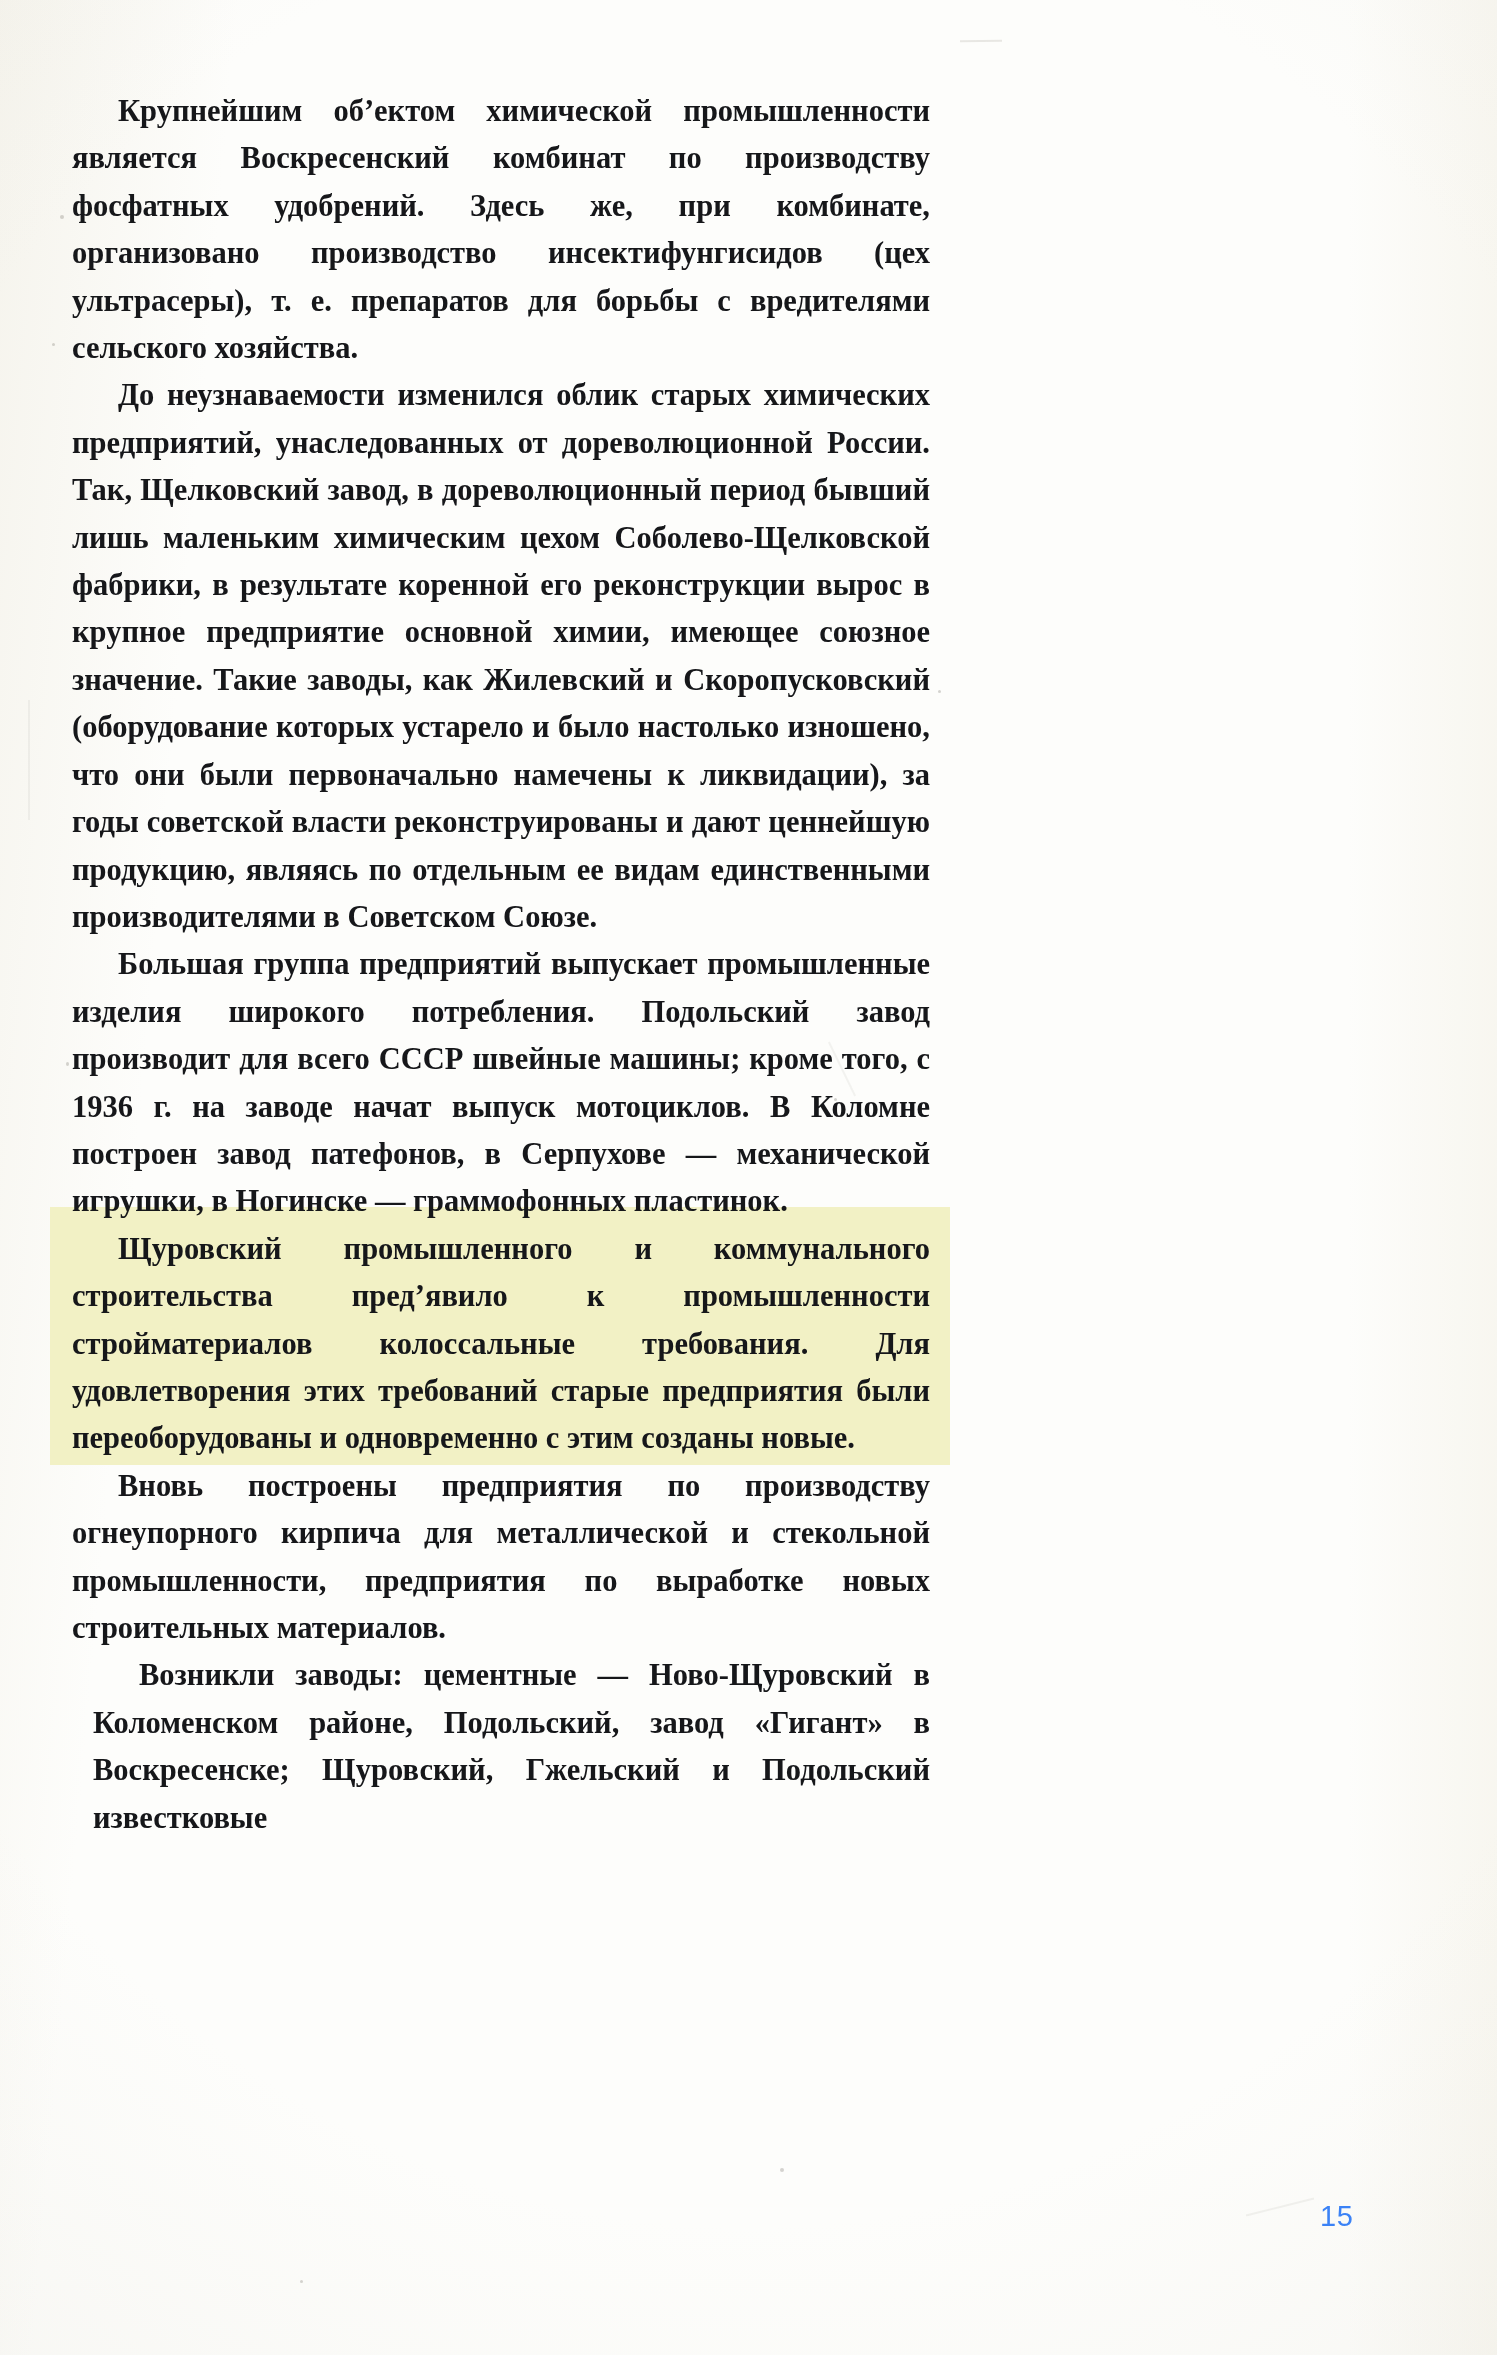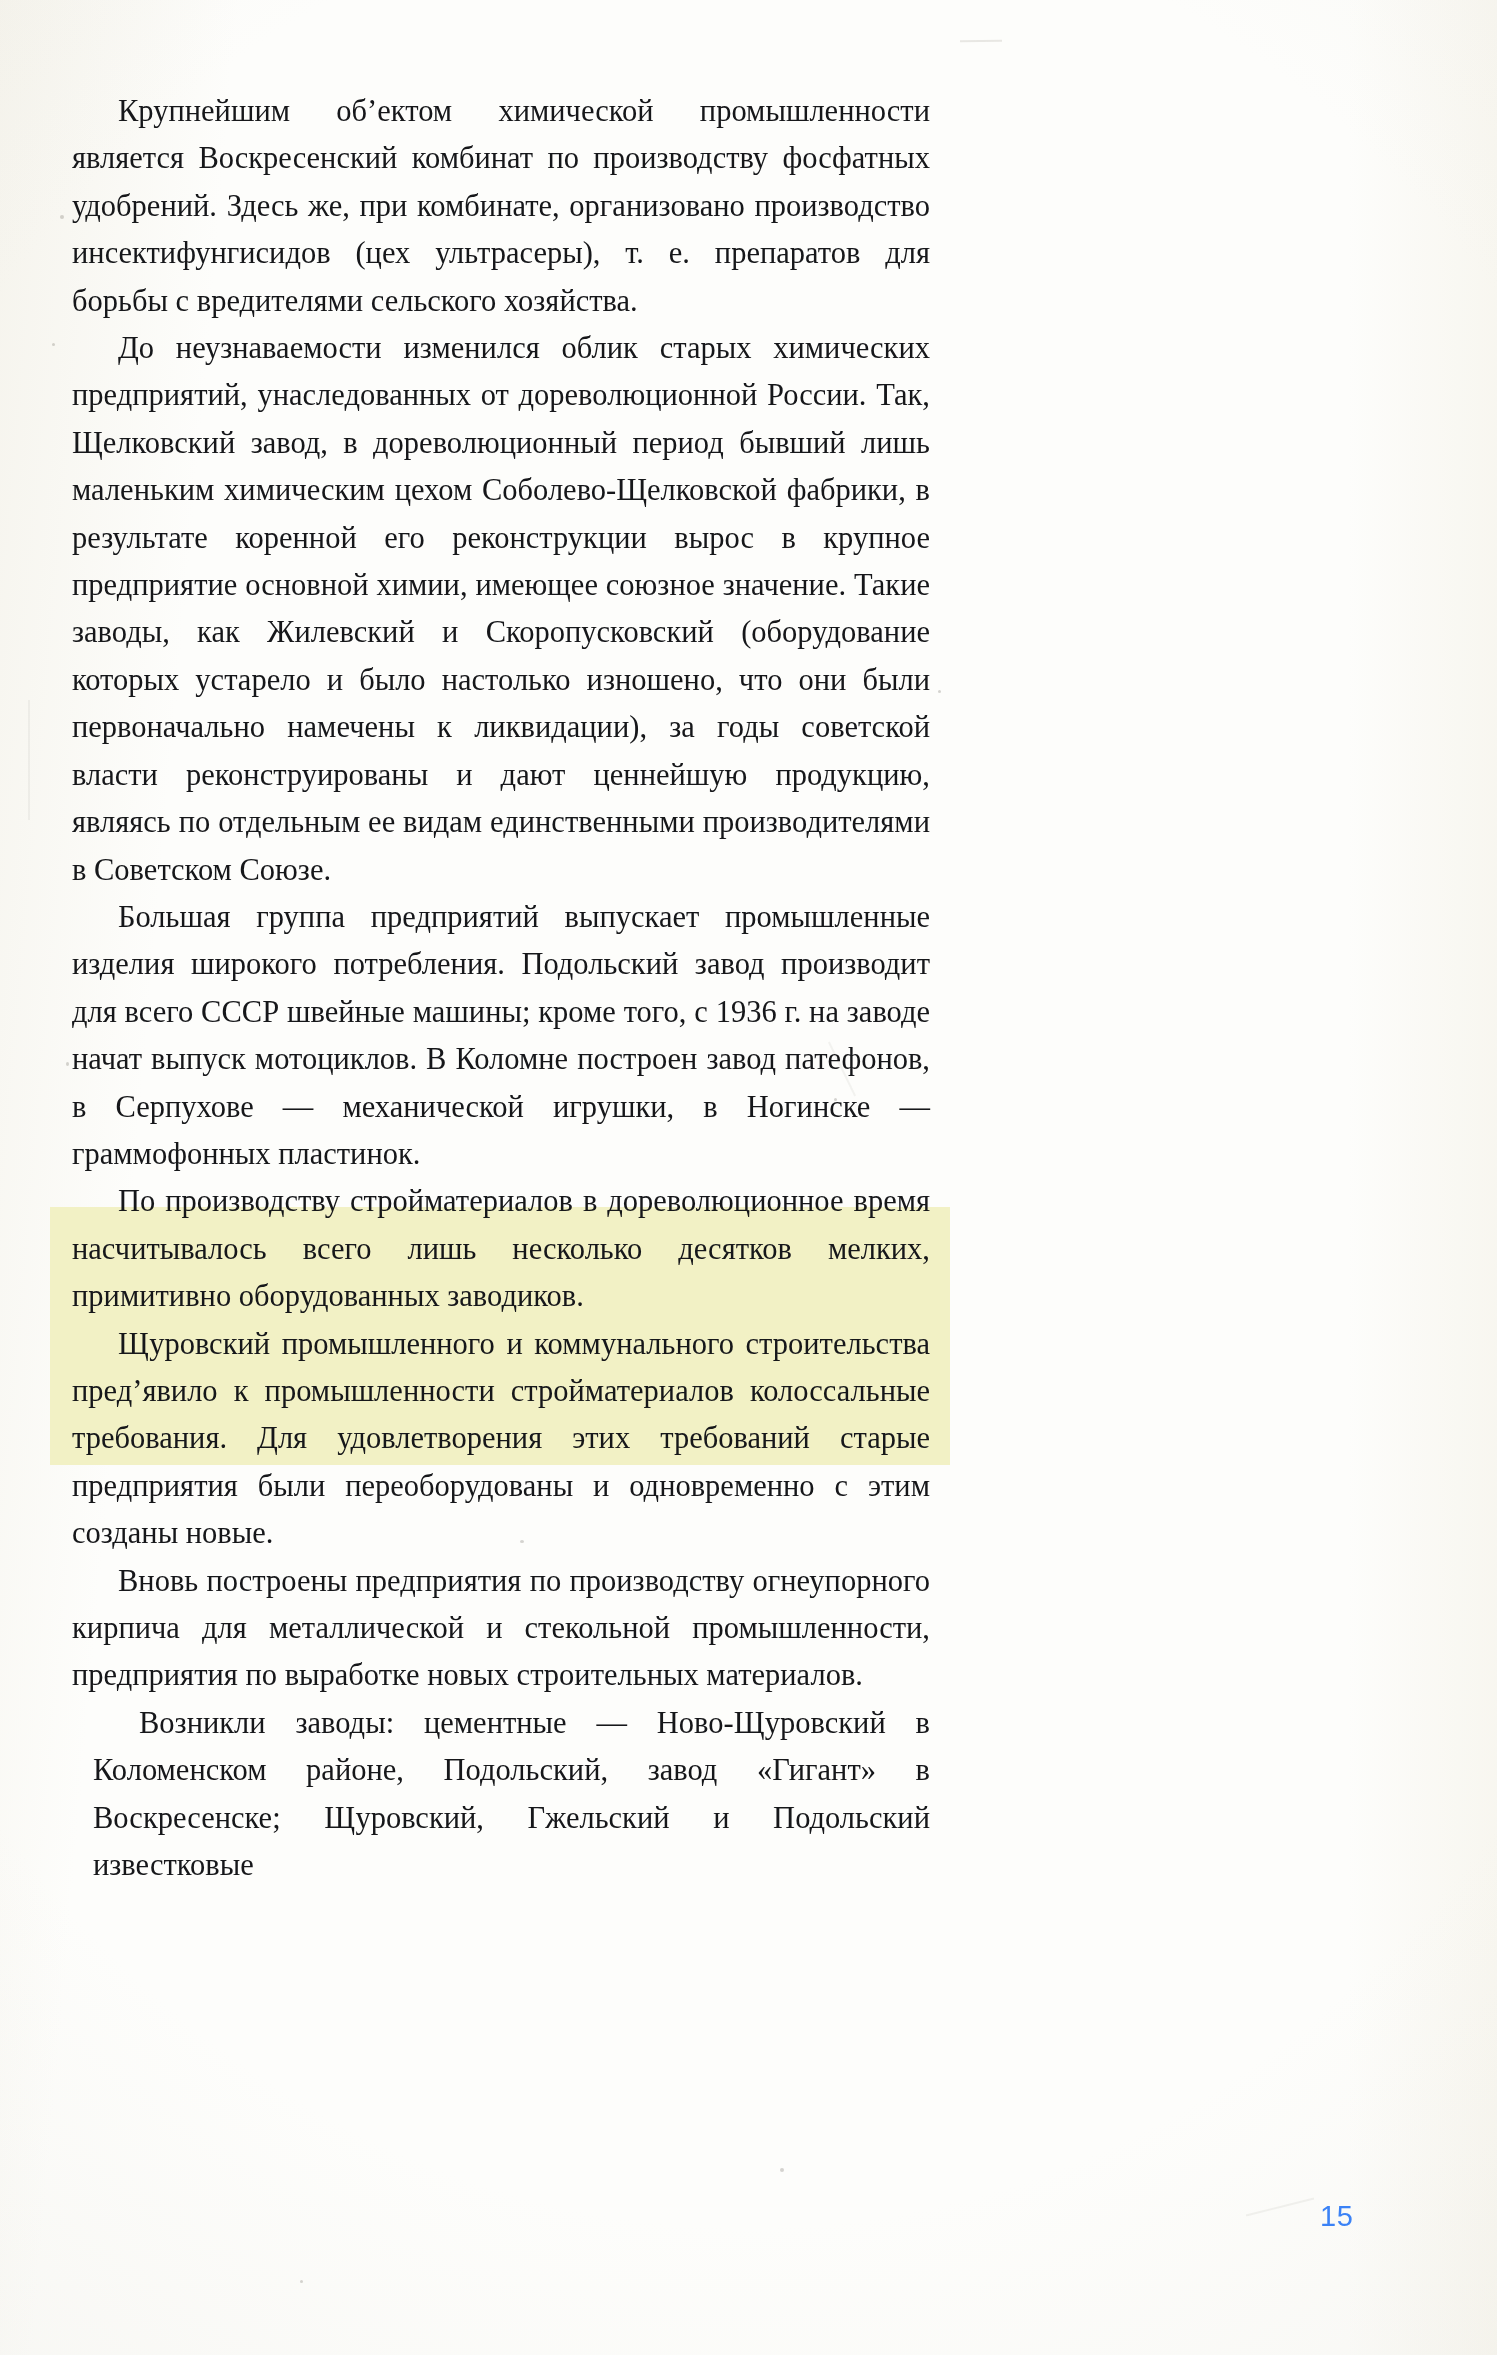--- a/index.html
+++ b/index.html
@@ -42,20 +42,21 @@
     position: absolute;
     left: 72px;
     top: 88px;
     width: 858px;
     font-family: "Liberation Serif", "DejaVu Serif", serif;
     font-size: 30.5px;
     line-height: 47.4px;
     color: #16171a;
     text-align: justify;
     text-justify: inter-word;
+    font-weight: bold;
     -webkit-font-smoothing: antialiased;
   }
   .para {
     margin: 0;
     text-indent: 46px;
     text-align: justify;
     position: relative;
   }
   .para:last-child {
     text-align: justify;
@@ -113,21 +114,20 @@
   <div class="scan-streak" style="left:1245px; top:2206px; width:70px; height:2px; transform:rotate(-14deg); opacity:.55;"></div>
   <div class="edge-mark" style="left:28px; top:700px; width:2px; height:120px; opacity:.25;"></div>
 
   <div class="highlight-band" style="left: 50px; top: 1207px; width: 900px; height: 258px; background: rgb(242, 241, 197);"></div>
 
   <div class="text-column" style="color: rgb(22, 23, 26);">
     <div class="col-inner">
       <p class="para">Крупнейшим об’ектом химической промышленности является Воскресенский комбинат по производству фосфатных удобрений. Здесь же, при комбинате, организовано производство инсектифунгисидов (цех ультрасеры), т. е. препаратов для борьбы с вредителями сельского хозяйства.</p>
       <p class="para">До неузнаваемости изменился облик старых химических предприятий, унаследованных от дореволюционной России. Так, Щелковский завод, в дореволюционный период бывший лишь маленьким химическим цехом Соболево-Щелковской фабрики, в результате коренной его реконструкции вырос в крупное предприятие основной химии, имеющее союзное значение. Такие заводы, как Жилевский и Скоропусковский (оборудование которых устарело и было настолько изношено, что они были первоначально намечены к ликвидации), за годы советской власти реконструированы и дают ценнейшую продукцию, являясь по отдельным ее видам единственными производителями в Советском Союзе.</p>
       <p class="para highlighted-paragraph">Большая группа предприятий выпускает промышленные изделия широкого потребления. Подольский завод производит для всего СССР швейные машины; кроме того, с 1936 г. на заводе начат выпуск мотоциклов. В Коломне построен завод патефонов, в Серпухове — механической игрушки, в Ногинске — граммофонных пластинок.</p>
-      <p class="para">По производству стройматериалов в дореволюционное время насчитывалось всего лишь несколько десятков мелких, примитивно оборудованных заводиков.</p>
       <p class="para">Щуровский промышленного и коммунального строительства пред’явило к промышленности стройматериалов колоссальные требования. Для удовлетворения этих требований старые предприятия были переоборудованы и одновременно с этим созданы новые.</p>
       <p class="para">Вновь построены предприятия по производству огнеупорного кирпича для металлической и стекольной промышленности, предприятия по выработке новых строительных материалов.</p>
       <p class="para last-full">Возникли заводы: цементные — Ново-Щуровский в Коломенском районе, Подольский, завод «Гигант» в Воскресенске; Щуровский, Гжельский и Подольский известковые</p>
     </div>
   </div>
 
   <div class="page-number" style="left:1320px; top:2200px;">15</div>
 
 </div>
 

